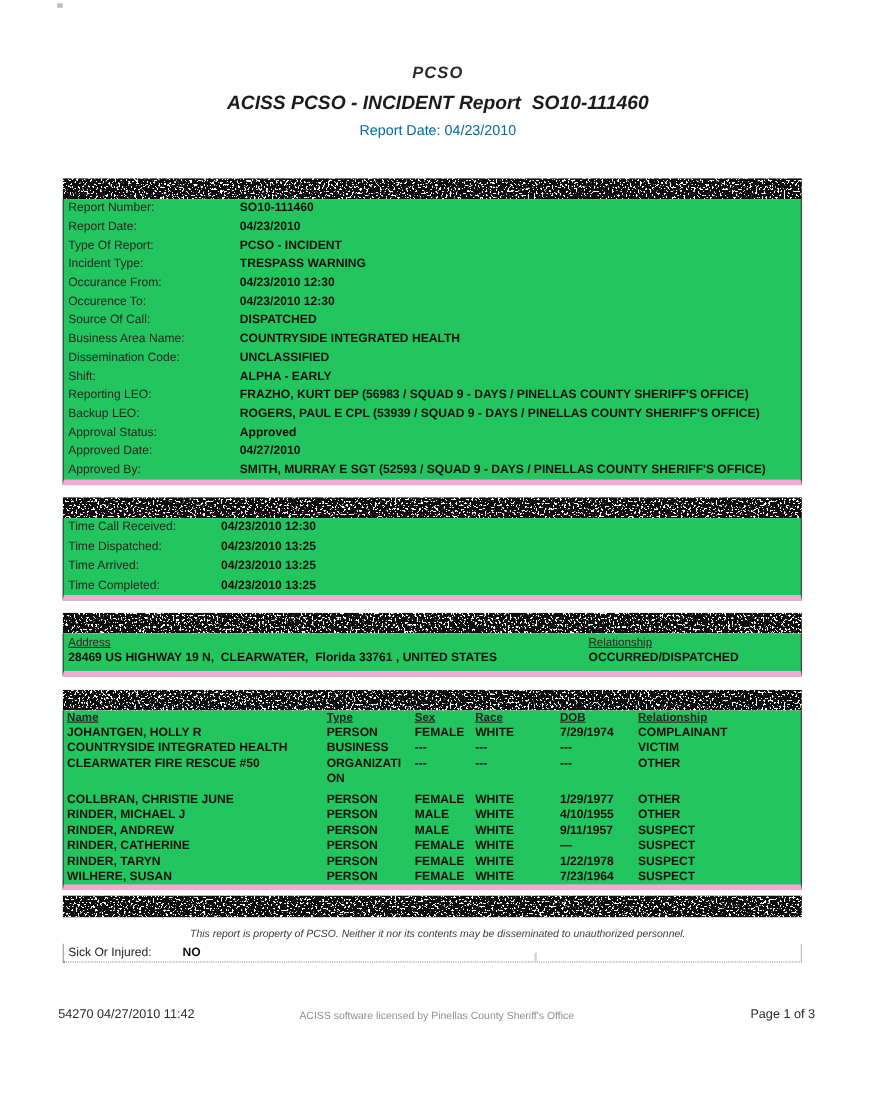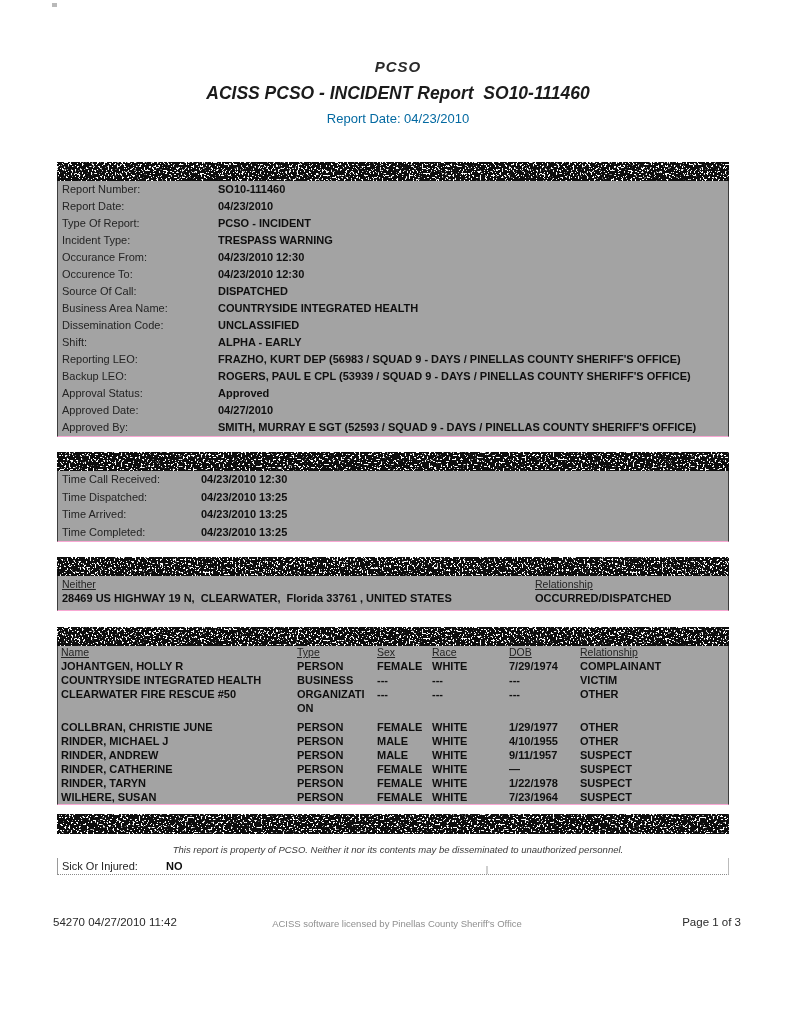--- a/index.html
+++ b/index.html
@@ -8,41 +8,41 @@
     font-family:"Liberation Sans", sans-serif; color:#222; overflow:hidden;
   }
   
   .center-line{position:absolute;left:0;right:0;text-align:center;}
   #agency{top:58px;font-style:italic;font-weight:bold;font-size:15px;letter-spacing:1px;color:#2a2a2a;}
   #doc-title{top:83px;font-style:italic;font-weight:bold;font-size:17.5px;white-space:pre;color:#1b1b1b;}
   #doc-date{top:111px;font-size:13px;color:#0369a1;}
   
   .sec{position:absolute;left:57px;width:672px;}
   .bar{display:block;width:672px;height:19px;}
-  .boxed{border-left:1px solid #3c3c3c;border-right:1px solid #3c3c3c;border-bottom:1px solid #f9a8d4;background:#a3a3a3;}
+  .boxed{border-left:1px solid #3c3c3c;border-right:1px solid #3c3c3c;border-bottom:5px solid #f9a8d4;background:#22c55e;}
   #sec-report{top:162px;}
   #sec-times{top:452px;}
   #sec-location{top:557px;}
   #sec-names{top:627px;}
   #sec-sick{top:814px;}
   
   .kvrow{display:flex;line-height:17px;font-size:11px;}
   .kvrow .k{flex:0 0 156px;padding-left:4px;color:#242424;}
   .kvrow .v{font-weight:bold;color:#0f0f0f;white-space:pre;}
   #sec-times .kvrow{line-height:17.5px;}
   #sec-times .kvrow .k{flex:0 0 139px;}
   
   .loc-grid{display:grid;grid-template-columns:473px 1fr;font-size:11px;padding:2px 0 4px 4px;}
   .col-head{font-size:10.5px;text-decoration:underline;color:#242424;line-height:13px;}
   .loc-val{font-weight:bold;color:#0f0f0f;line-height:15px;white-space:pre;}
   
   .nrow{display:grid;grid-template-columns:236px 80px 55px 77px 71px 1fr;font-size:11px;line-height:14px;padding-left:3px;}
   .nrow.hdr{line-height:15px;}
   .nrow .c{font-weight:bold;color:#0f0f0f;word-break:break-all;padding-right:4px;}
-  .nrow.hdr .h{font-weight:normal;}
+  .nrow.hdr .h{font-weight:bold;}
   .nrow.gap-after{margin-bottom:5px;}
   
   #sick-box{border-left:1px solid #9a9a9a;border-right:1px solid #bbb;border-bottom:1px dotted #8a8a8a;margin-top:24px;}
   #sick-box .kvrow{line-height:16px;}
   #sick-box .k{flex:0 0 104px;}
   
   #disclaimer{top:844px;font-style:italic;font-size:9.5px;color:#3a3a3a;}
   #footrow{position:absolute;top:916px;left:53px;right:55px;font-size:11.5px;color:#2a2a2a;}
   #print-id{float:left;}
   #page-num{float:right;}
@@ -176,21 +176,21 @@
     </div>
   </div>
 
   <div class="sec" id="sec-location">
     <svg class="bar">
       <rect width="672" height="19" fill="#0d0d0d"></rect>
         <rect width="672" height="19" filter="url(#g3)"></rect>
     </svg>
     <div class="boxed">
       <div class="loc-grid">
-        <span class="col-head">Neither</span>
+        <span class="col-head">Address</span>
         <span class="col-head">Relationship</span>
         <span class="loc-val">28469 US HIGHWAY 19 N,  CLEARWATER,  Florida 33761 , UNITED STATES</span>
         <span class="loc-val">OCCURRED/DISPATCHED</span>
       </div>
     </div>
   </div>
 
   <div class="sec" id="sec-names">
     <svg class="bar">
       <rect width="672" height="19" fill="#0d0d0d"></rect>

